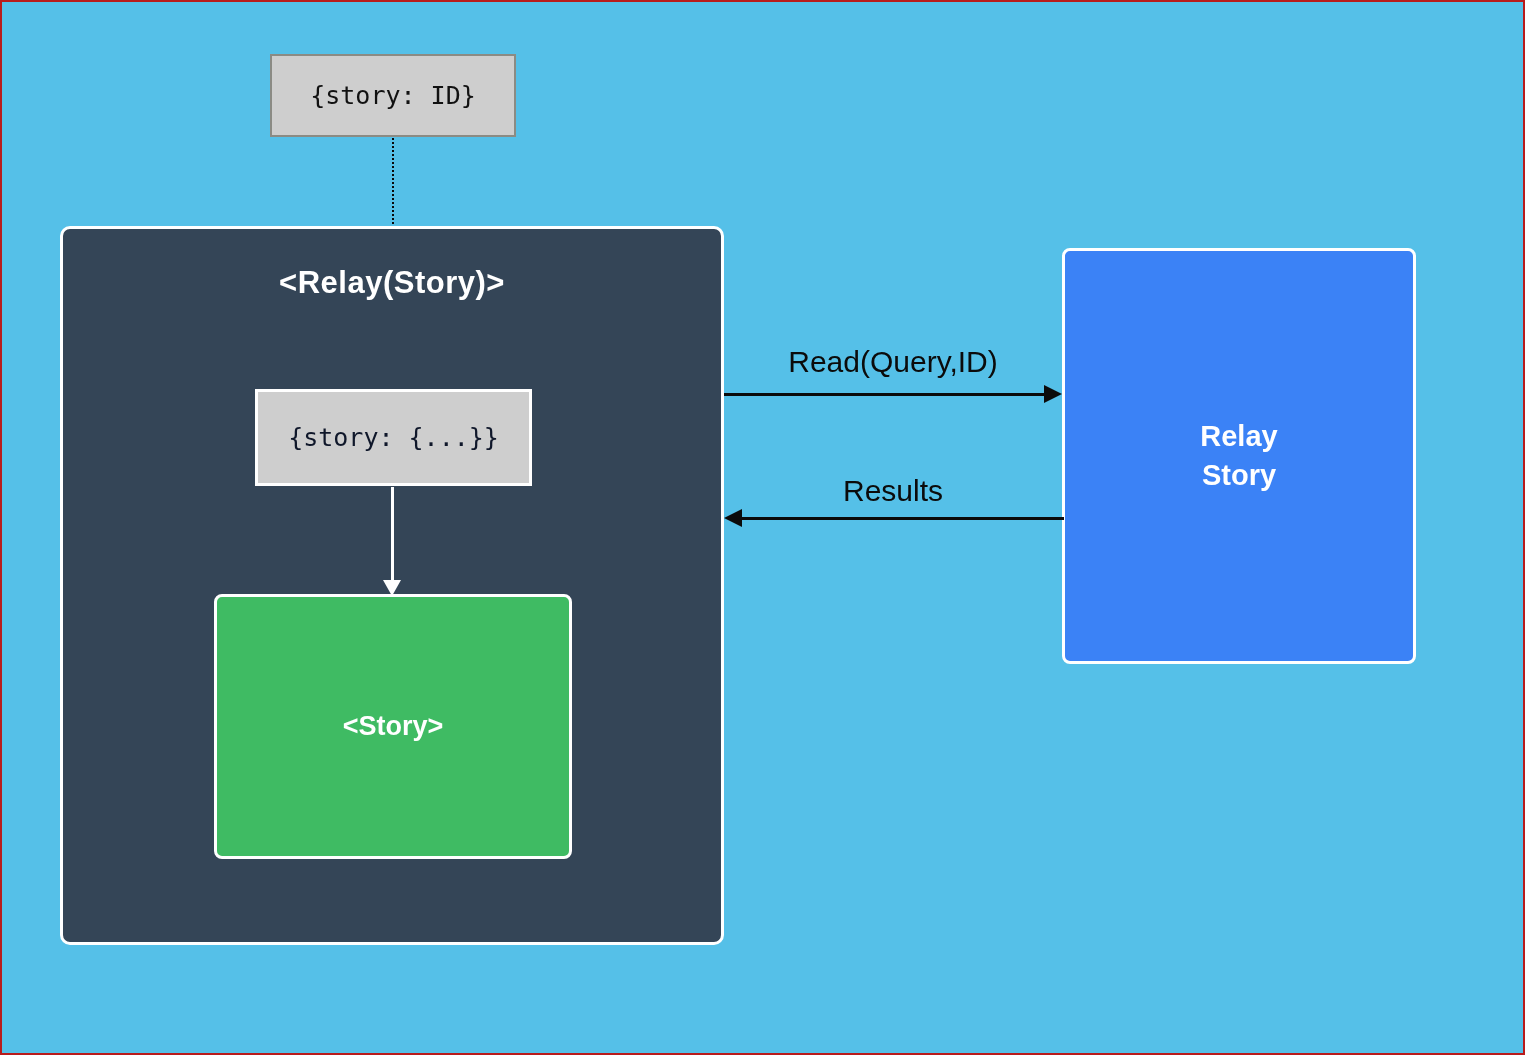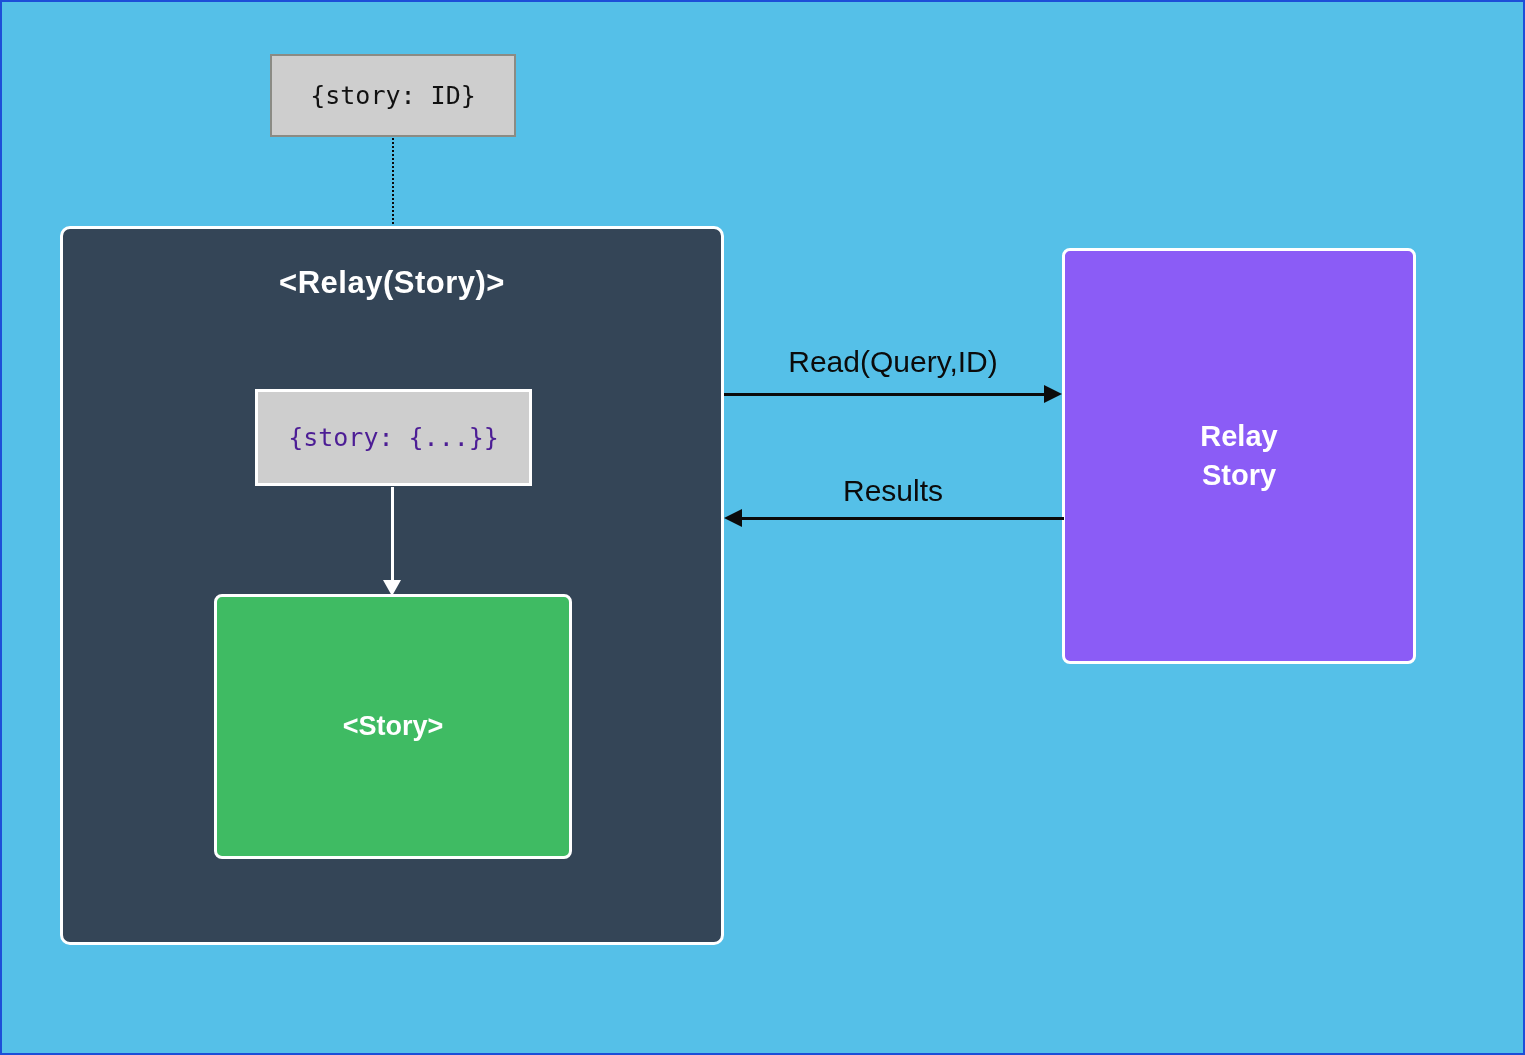--- a/index.html
+++ b/index.html
@@ -2,21 +2,21 @@
 <html><head>
 <meta charset="utf-8">
 <style>
   * { margin: 0; padding: 0; box-sizing: border-box; }
   html, body { background: #9ab; }
   .canvas {
     position: relative;
     width: 1525px;
     height: 1055px;
     background: #55c0e8;
-    border: 2px solid #1d4ed8;
+    border: 2px solid #b91c1c;
     overflow: hidden;
     font-family: "Liberation Sans", sans-serif;
   }
   
   .props-box {
     position: absolute;
     left: 268px; top: 52px;
     width: 246px; height: 83px;
     background: #cecece;
     border: 2px solid #8b8b84;
@@ -58,21 +58,21 @@
     letter-spacing: 0.5px;
   }
   .inner-props-box {
     position: absolute;
     left: 192px; top: 160px;
     width: 277px; height: 97px;
     background: #cecece;
     border: 3px solid #ffffff;
     display: flex; align-items: center; justify-content: center;
     font-family: "DejaVu Sans Mono", monospace;
-    font-size: 25px; color: #4c1d95;
+    font-size: 25px; color: #0f172a;
   }
   
   .arrow-white-shaft {
     position: absolute;
     left: 328px; top: 258px;
     height: 95px; width: 0;
     border-left: 3px solid #ffffff;
   }
   .arrow-white-head {
     position: absolute;
@@ -93,21 +93,21 @@
     display: flex; align-items: center; justify-content: center;
     color: #ffffff;
     font-size: 27px;
     font-weight: bold;
   }
   
   .store-box {
     position: absolute;
     left: 1060px; top: 246px;
     width: 354px; height: 416px;
-    background: #8b5cf6;
+    background: #3b82f6;
     border: 3px solid #ffffff;
     border-radius: 8px;
     display: flex; flex-direction: column;
     align-items: center; justify-content: center;
     color: #ffffff;
     font-size: 29px;
     font-weight: bold;
     line-height: 1.35;
   }
   

